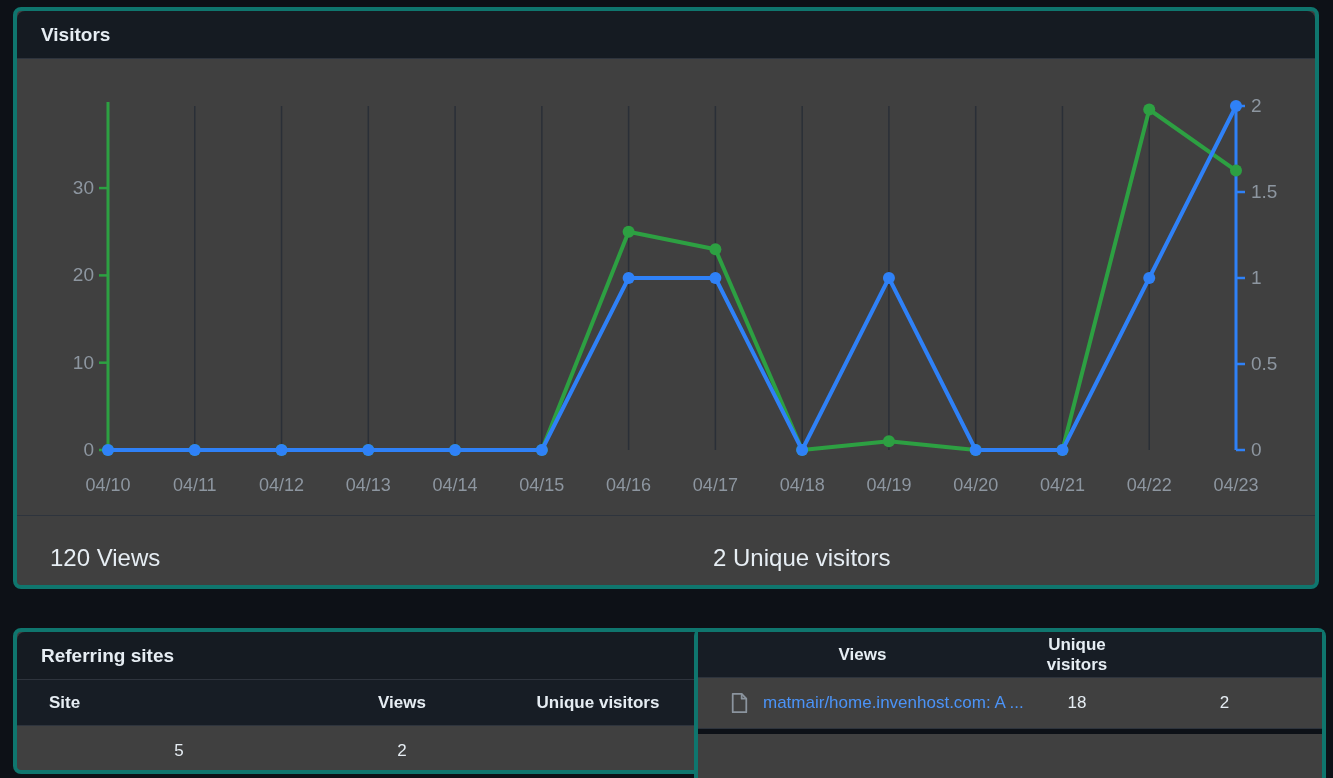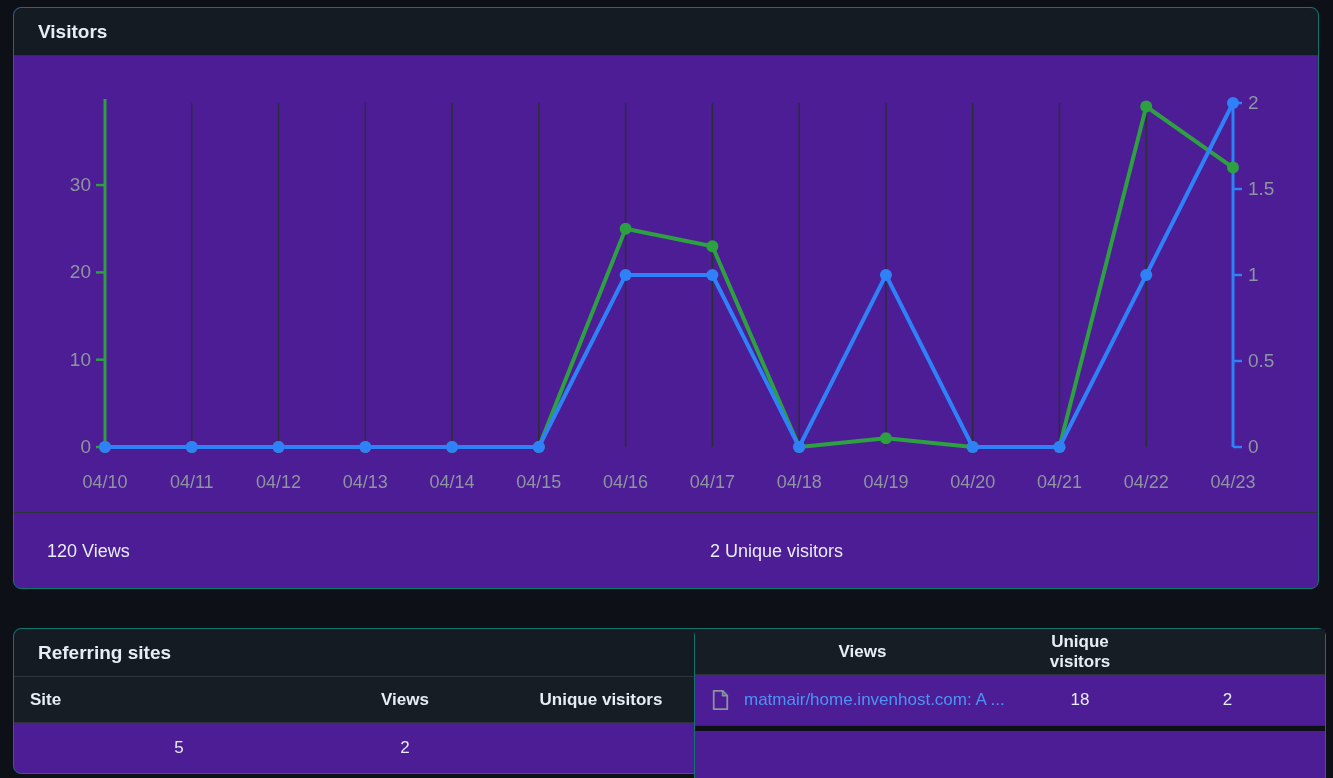--- a/index.html
+++ b/index.html
@@ -5,22 +5,22 @@
   * { margin:0; padding:0; box-sizing:border-box; }
   html,body { width:1333px; height:778px; overflow:hidden; }
   body {
     background:#0d1117;
     font-family:"Liberation Sans", sans-serif;
     color:#e6edf3;
     position:relative;
   }
   .card {
     position:absolute;
-    background:#4c1d95;
-    border:1px solid #0f766e;
+    background:#404040;
+    border:4px solid #0f766e;
     border-radius:8px;
   }
   .card-header {
     background:#151b22;
     border-bottom:1px solid #2e343d;
     border-radius:8px 8px 0 0;
     display:flex;
     align-items:center;
     height:48px;
     padding:0 24px;
@@ -28,21 +28,21 @@
   .card-title { font-size:19px; font-weight:700; color:#e6edf3; }
 
   
   #visitors-card { left:13px; top:7px; width:1306px; height:582px; }
   #visitors-chart-wrap { width:1304px; height:456px; }
   #visitors-chart-wrap svg { display:block; font-family:"Liberation Sans", sans-serif; }
   .visitors-footer {
     border-top:1px solid #2e343d;
     height:76px;
     position:relative;
-    font-size:18px;
+    font-size:24px;
     color:#e6edf3;
   }
   .visitors-footer .views-total { position:absolute; left:33px; top:28px; }
   .visitors-footer .unique-total { position:absolute; left:696px; top:28px; }
 
   
   #referring-card { left:13px; top:628px; width:724px; height:146px; }
   #popular-card  { left:694px; top:628px; width:632px; height:156px; border-bottom:none; border-radius:8px 8px 0 0; }
 
   .tbl-head {
@@ -57,21 +57,21 @@
   }
   .tbl-row {
     display:grid;
     align-items:center;
     height:50px;
     font-size:17px;
     color:#e6edf3;
   }
   .rs-grid { grid-template-columns:1fr 122px 270px; }
   .pc-grid { grid-template-columns:1fr 100px 195px; }
-  .cell-first { padding-left:16px; display:flex; align-items:center; gap:14px; white-space:nowrap; overflow:hidden; }
+  .cell-first { padding-left:16px; display:flex; align-items:center; gap:14px; white-space:nowrap; overflow:hidden;margin-left:16px; }
   .cell-num { text-align:center; }
   .row-sep { border-top:1px solid #2e343d; height:6px; background:#0d1117; }
   .icon svg { display:block; }
   a.content-link { text-decoration:none; white-space:nowrap; }
 </style>
 </head>
 <body>
 
 <section class="card" id="visitors-card">
   <div class="card-header">

